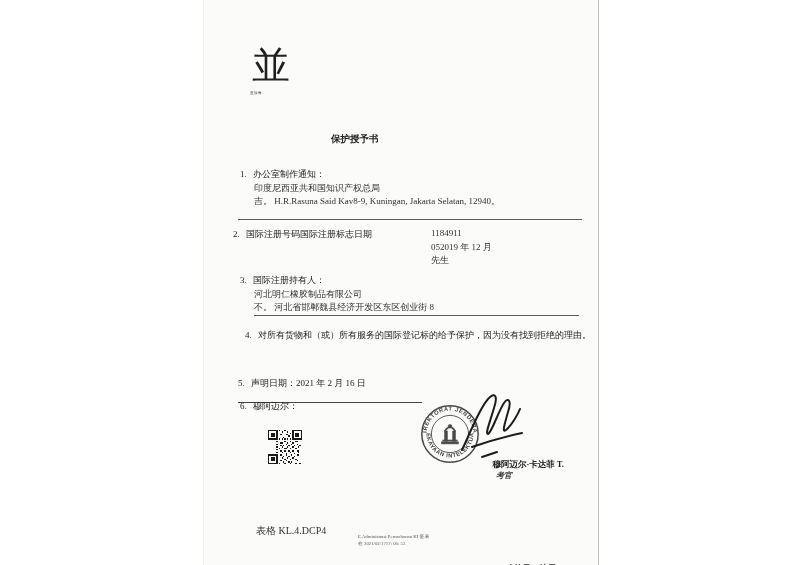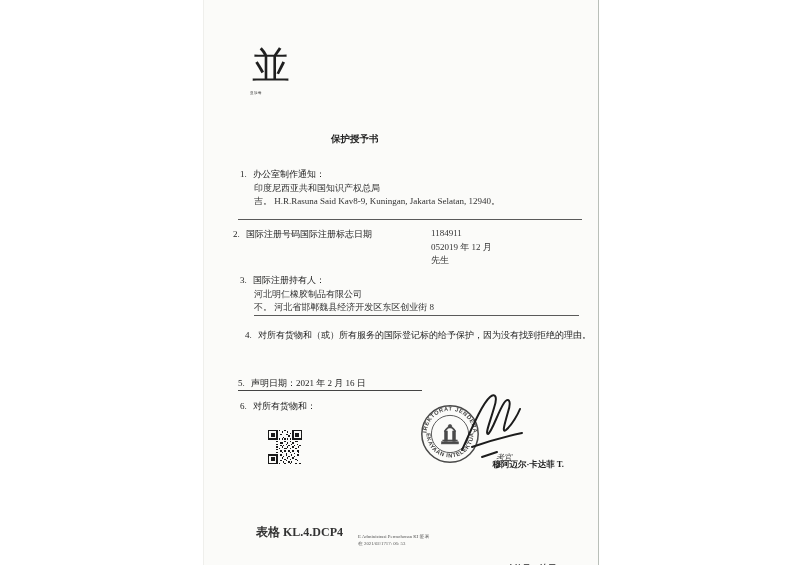--- a/index.html
+++ b/index.html
@@ -10,24 +10,24 @@
   .abs{position:absolute;}
   .logo-glyph{font-size:38px;line-height:1;color:#1f1f1f;font-family:"Liberation Serif","DejaVu Serif",serif;}
   .logo-caption{font-size:6px;color:#2a2a2a;transform:scale(0.58);transform-origin:left top;letter-spacing:1px;}
   .ministry div{font-size:9px;font-weight:bold;color:#2b2b2b;line-height:14px;white-space:nowrap;}
   .doc-title{font-size:9.5px;font-weight:bold;color:#222;white-space:nowrap;}
   .subtitle{width:390px;text-align:center;font-size:9px;color:#2e2e2e;line-height:13px;}
   .head{font-size:9px;font-weight:normal;color:#222;white-space:nowrap;}
   .head .num{display:inline-block;min-width:13px;}
   .line{font-size:9px;color:#333;white-space:nowrap;}
   .hr{height:1px;background:#5a5a5a;}
-  .u5{border-bottom:1px solid #444;padding-bottom:0;padding-right:56px;display:inline-block;}
+  .u5{border-bottom:1px solid #444;padding-bottom:12px;padding-right:56px;display:inline-block;}
   .sig-name{font-size:8.5px;font-weight:bold;color:#222;text-align:right;width:120px;white-space:nowrap;}
   .sig-role{font-size:8px;font-style:italic;color:#3d3d3d;text-align:center;width:120px;}
-  .f-left{font-size:12px;color:#333;white-space:nowrap;font-weight:bold;}
+  .f-left{font-size:10px;color:#333;white-space:nowrap;}
   .f-right{font-size:8.5px;font-weight:bold;font-style:italic;color:#2b2b2b;white-space:nowrap;margin-top:41px;}
   .micro{font-size:6px;color:#555;transform:scale(0.8);transform-origin:left top;white-space:nowrap;line-height:8px;}
 </style>
 </head>
 <body>
 
 <div class="canvas">
   <div class="page">
 
     <div class="abs" style="left:48px;top:46px;">
@@ -62,21 +62,21 @@
 
     <div class="abs head" style="left:30px;top:329px;margin-left:11px;">
       <span class="num">4.</span><span>对所有货物和（或）所有服务的国际登记标的给予保护，因为没有找到拒绝的理由。</span>
     </div>
 
     <div class="abs head" style="left:34px;top:377px;">
       <span class="u5"><span class="num">5.</span><span>声明日期：2021 年 2 月 16 日</span></span>
     </div>
 
     <div class="abs head" style="left:36px;top:400px;">
-      <span class="num">6.</span><span>对所有货物和：</span>
+      <span class="num">6.</span><span>穆阿迈尔：</span>
     </div>
 
     <div class="abs" style="left:64px;top:430px;width:34px;height:34px;">
       <svg width="34" height="34" viewBox="0 0 25 25" shape-rendering="crispEdges">
         <g fill="#1a1a1a">
           <rect x="0" y="0" width="7" height="7"></rect>
             <rect x="18" y="0" width="7" height="7"></rect>
             <rect x="0" y="18" width="7" height="7"></rect>
         </g>
         <g fill="#fbfbf9">
@@ -196,21 +196,21 @@
       <svg width="70" height="74" viewBox="0 0 70 74">
         <g stroke="#1c1c1c" fill="none" stroke-width="2" stroke-linecap="round">
           <path d="M 8,62 C 18,40 28,16 36,9 C 41,5 44,8 40,20 C 36,34 31,46 34,46 C 38,44 44,24 50,15 C 54,9 58,12 54,24 C 50,38 48,45 52,42 C 58,37 64,26 66,21"></path>
           <path d="M 18,59 C 35,53 54,48 68,45"></path>
           <path d="M 28,69 L 43,64"></path>
         </g>
       </svg>
     </div>
 
     <div class="abs sig-name" style="left:240px;top:459px;">穆阿迈尔·卡达菲 T.</div>
-    <div class="abs sig-role" style="left:240px;top:452px;">考官</div>
+    <div class="abs sig-role" style="left:240px;top:470px;font-weight:bold;">考官</div>
 
     <div class="abs f-left" style="left:52px;top:524px;">表格 KL.4.DCP4</div>
     <div class="abs f-right" style="left:300px;top:522px;">哈拉曼 1 达里 1</div>
     <div class="abs micro" style="left:154px;top:533px;">E Administrasi Permohonan KI 签署</div>
     <div class="abs micro" style="left:154px;top:540px;">在 2021/02/1717: 06: 53</div>
 
   </div>
 </div>
 
 </body></html>

